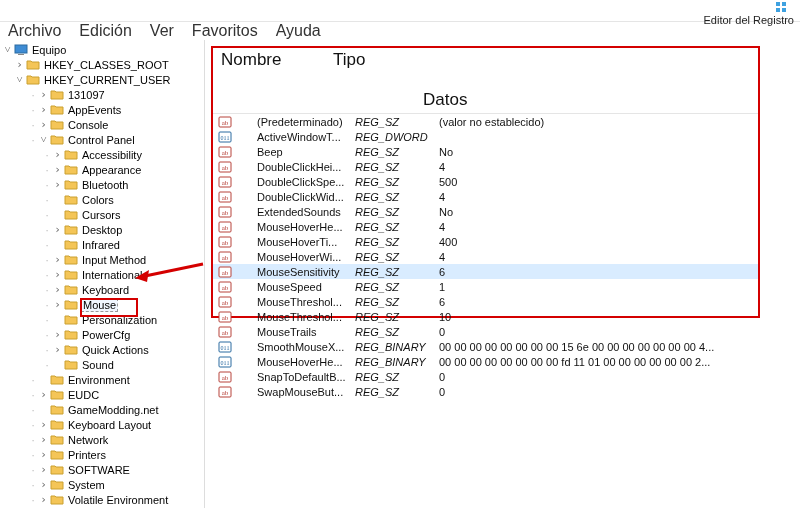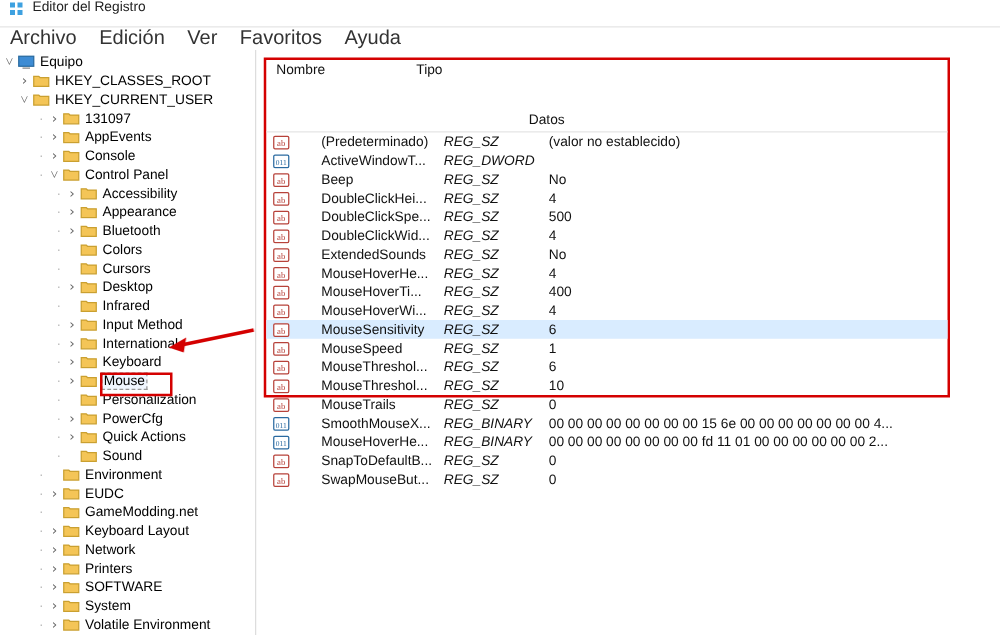--- a/index.html
+++ b/index.html
@@ -1,26 +1,26 @@
 <!DOCTYPE html>
 <html><head>
 <meta charset="utf-8">
 <style>
   * { box-sizing: border-box; margin: 0; padding: 0; }
   body { font-family: "Segoe UI", Tahoma, sans-serif; font-size: 11px; color: #000; background: #fff; width: 800px; height: 508px; overflow: hidden; }
-  .titlebar { height: 22px; display: flex; align-items: flex-start; padding: 0 6px; background: #fff; border-bottom: 1px solid #e5e5e5; }
+  .titlebar { height: 22px; display: flex; align-items: flex-end; padding: 0 6px; background: #fff; border-bottom: 1px solid #e5e5e5; flex-direction: column; }
   .titlebar .icon { width: 14px; height: 14px; margin-right: 6px; display: flex; align-items: center; justify-content: center; }
   .titlebar .title { color: #222; }
   .menubar { height: 18px; display: flex; align-items: center; padding: 0 4px; gap: 10px; font-size: 16px; color: #333; }
   .menubar span { padding: 1px 4px; cursor: default; }
   .content { display: flex; height: calc(508px - 22px - 18px); }
   .tree { width: 205px; border-right: 1px solid #ddd; overflow: auto; padding-top: 2px; }
   .values { flex: 1; position: relative; }
   .values-box { position: absolute; top: 6px; left: 6px; right: 40px; bottom: 190px; border: 2px solid #d40000; background: #fff; }
-  .values-head { display: flex; border-bottom: 1px solid #e5e5e5; padding: 2px 0 3px 0; font-size: 11px; color: #111; }
+  .values-head { display: flex; border-bottom: 1px solid #e5e5e5; padding: 2px 0 3px 0; font-size: 17px; color: #111; }
   .col-n { width: 120px; padding-left: 8px; }
   .col-t { width: 90px; }
   .col-d { flex: 1; margin-top: 40px; }
   .vrow { display: flex; align-items: center; height: 15px; font-size: 11px; color: #111; }
   .vrow.sel { background: #d9ecff; }
   .vicon { width: 16px; height: 12px; margin-left: 4px; margin-right: 0; display: flex; align-items: center; justify-content: center; }
   .vname { width: 98px; white-space: nowrap; overflow: hidden; text-overflow: ellipsis; margin-left: 24px; }
   .vtype { width: 84px; font-style: italic; }
   .vdata { flex: 1; white-space: nowrap; overflow: hidden; text-overflow: ellipsis; padding-right: 6px; }
 

